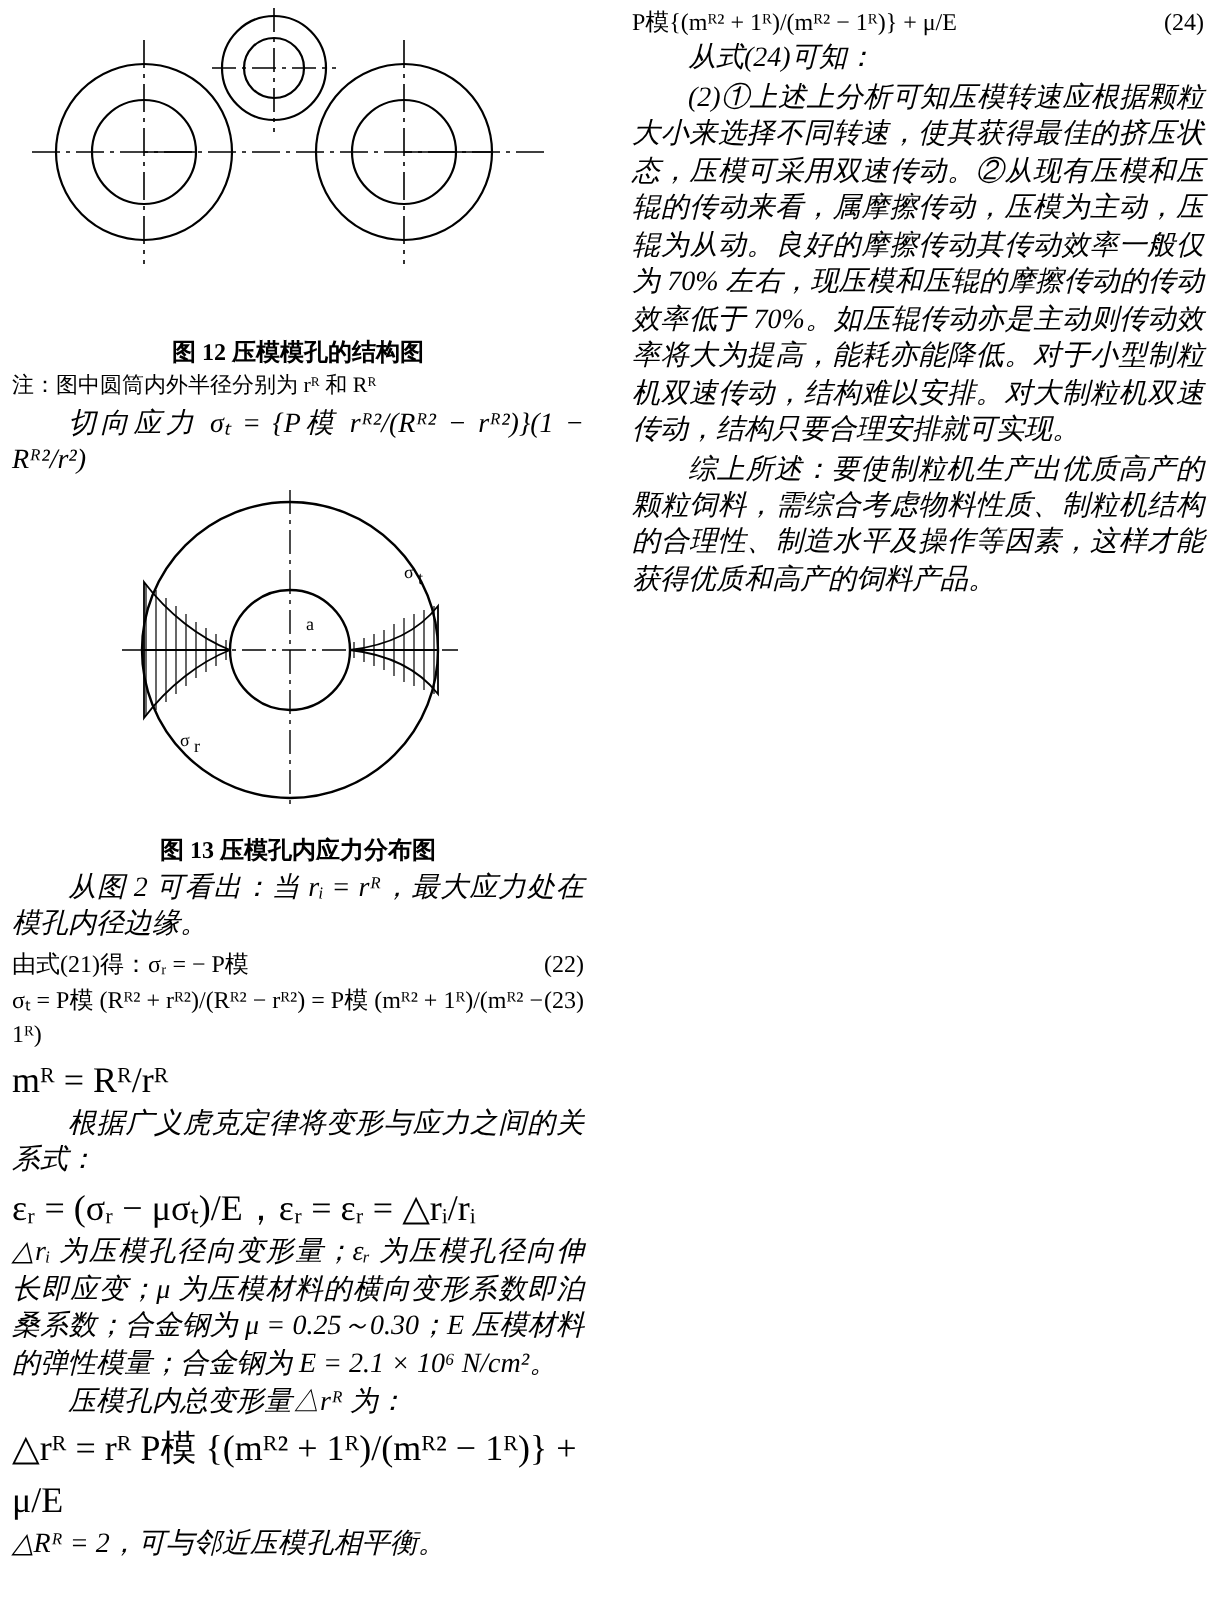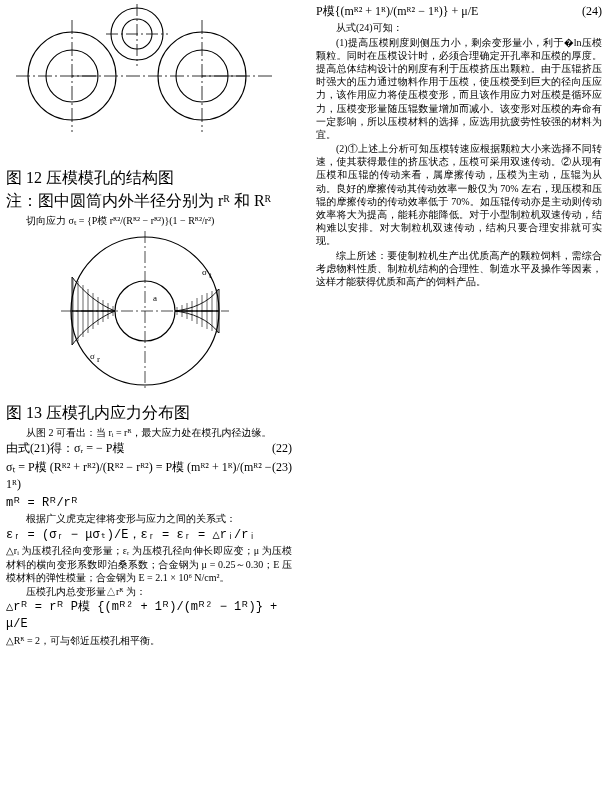--- a/index.html
+++ b/index.html
@@ -27,51 +27,52 @@
   .col {
     width: 50%;
     box-sizing: border-box;
     position: relative;
   }
   .col-left { padding-right: 12px; }
   .col-right { padding-left: 12px; }
 
   p {
     margin: 0 0 1px 0;
-    font-size: 10px;
+    font-size: 14px;
     line-height: 1.32;
     text-align: justify;
     text-justify: inter-character;
+    font-style: italic;
   }
   .ind { text-indent: 2em; }
   .fig-caption {
-    font-size: 16px;
-    font-weight: normal;
+    text-align: center;
+    font-size: 12px;
+    font-weight: bold;
     margin: 4px 0 2px 0;
   }
   .fig-note {
-    font-size: 16px;
+    font-size: 11px;
     line-height: 1.25;
     text-align: left;
     margin: 0 0 3px 0;
   }
   .formula {
     font-size: 12px;
     line-height: 1.45;
     margin: 1px 0;
     position: relative;
   }
   .formula .tag {
     float: right;
   }
   .eqline {
-    font-size: 12px;
+    font-size: 18px;
     line-height: 1.4;
     margin: 1px 0;
-    font-family: Liberation Mono, monospace;
   }
 
   
   .fig12 {
     width: 100%;
     height: 160px;
     position: relative;
     margin-top: 2px;
   }
   .fig13 {
@@ -208,18 +209,17 @@
     <p>△Rᴿ = 2，可与邻近压模孔相平衡。</p>
   </div>
 
   <div class="col col-right">
     <div class="formula">
       <span class="tag">(24)</span>
       <span>P模{(mᴿ² + 1ᴿ)/(mᴿ² − 1ᴿ)} + μ/E</span>
     </div>
 
     <p class="ind">从式(24)可知：</p>
-    <p class="ind">(1)提高压模刚度则侧压力小，剩余变形量小，利于�ln压模颗粒。同时在压模设计时，必须合理确定开孔率和压模的厚度。提高总体结构设计的刚度有利于压模挤压出颗粒。由于压辊挤压时强大的压力通过物料作用于压模，使压模受到巨大的径向压应力，该作用应力将使压模变形，而且该作用应力对压模是循环应力，压模变形量随压辊数量增加而减小。该变形对压模的寿命有一定影响，所以压模材料的选择，应选用抗疲劳性较强的材料为宜。</p>
     <p class="ind">(2)①上述上分析可知压模转速应根据颗粒大小来选择不同转速，使其获得最佳的挤压状态，压模可采用双速传动。②从现有压模和压辊的传动来看，属摩擦传动，压模为主动，压辊为从动。良好的摩擦传动其传动效率一般仅为 70% 左右，现压模和压辊的摩擦传动的传动效率低于 70%。如压辊传动亦是主动则传动效率将大为提高，能耗亦能降低。对于小型制粒机双速传动，结构难以安排。对大制粒机双速传动，结构只要合理安排就可实现。</p>
     <p class="ind">综上所述：要使制粒机生产出优质高产的颗粒饲料，需综合考虑物料性质、制粒机结构的合理性、制造水平及操作等因素，这样才能获得优质和高产的饲料产品。</p>
   </div>
 
 </div>
 
 </body></html>

